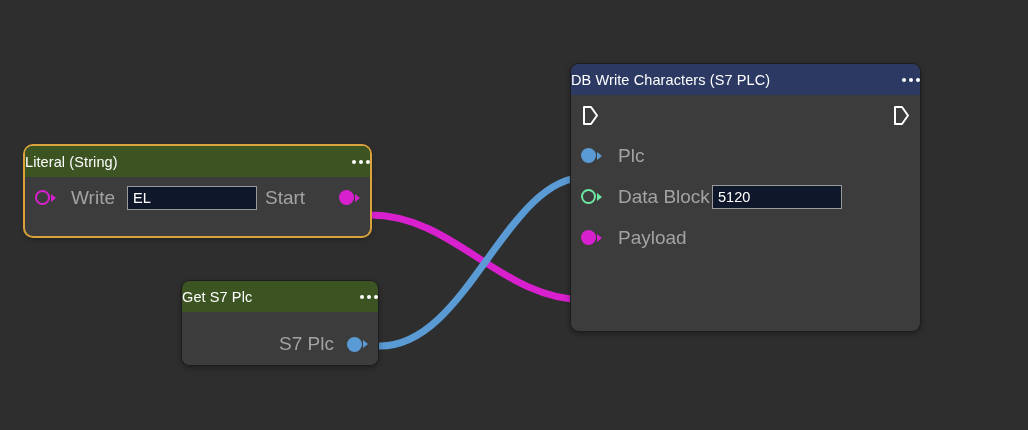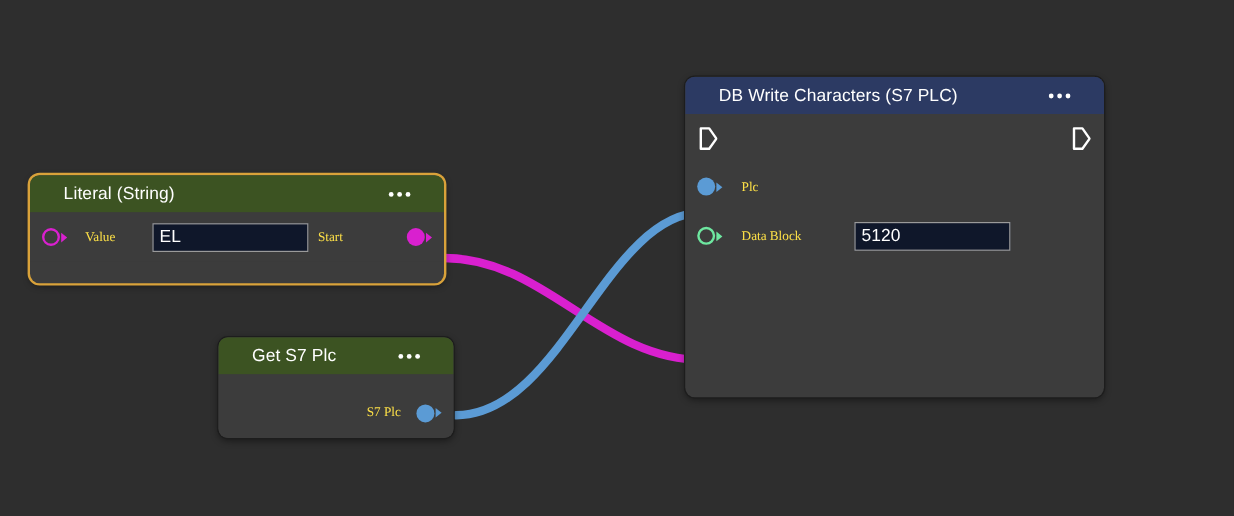--- a/index.html
+++ b/index.html
@@ -34,21 +34,21 @@
     overflow: hidden;
     box-sizing: border-box;
   }
   .node.selected {
     box-shadow: 0 0 0 2px #d9a23a, 0 2px 6px rgba(0,0,0,.45);
   }
   .node-header {
     display: flex;
     align-items: center;
     justify-content: space-between;
-    padding: 0 28px;
+    padding: 0 0;
     height: 31px;
     box-sizing: border-box;
   }
   .hdr-green  { background: #3c5322; }
   .hdr-blue   { background: #2c3a63; }
   .node-title {
     color: #ffffff;
     font-size: 14.5px;
     letter-spacing: .1px;
     white-space: nowrap;
@@ -101,24 +101,23 @@
     width: 0; height: 0;
     border-top: 4px solid transparent;
     border-bottom: 4px solid transparent;
     border-left: 5px solid #9a9a9a;
   }
   .arr.blue    { border-left-color: #5b9bd5; }
   .arr.magenta { border-left-color: #d920cf; }
   .arr.green   { border-left-color: #6ee7a0; }
 
   .plabel {
-    color: #fde047;
-    font-size: 11px;
+    color: #a3a3a3;
+    font-size: 19px;
     white-space: nowrap;
-    font-family: Liberation Serif, serif;
   }
   .field {
     background: #0f172a;
     border: 1px solid #9a9a9a;
     color: #ffffff;
     font-family: "Liberation Sans", sans-serif;
     font-size: 14.5px;
     height: 24px;
     line-height: 22px;
     padding: 0 5px;
@@ -174,21 +173,21 @@
       </span>
     </div>
     <div class="node-body">
       <div class="row">
 
         <span class="port left">
           <span class="dot ring-magenta"></span>
           <span class="arr magenta"></span>
         </span>
 
-        <span class="plabel" style="position:absolute;left:46px;">Value</span>
+        <span class="plabel" style="position:absolute;left:46px;">Write</span>
 
         <input class="field" style="position: absolute; left: 102px; width: 130px;" value="EL">
 
         <span class="plabel" style="position:absolute;left:240px;">Start</span>
 
         <span class="port right">
           <span class="dot filled-magenta"></span>
           <span class="arr magenta"></span>
         </span>
       </div>
@@ -246,17 +245,24 @@
       <div class="row">
         <span class="port left">
           <span class="dot ring-green"></span>
           <span class="arr green"></span>
         </span>
         <span class="plabel" style="position:absolute;left:47px;">Data Block</span>
         <input class="field" style="position: absolute; left: 141px; width: 130px;" value="5120">
       </div>
 
 
+      <div class="row">
+        <span class="port left">
+          <span class="dot filled-magenta"></span>
+          <span class="arr magenta"></span>
+        </span>
+        <span class="plabel" style="position:absolute;left:47px;">Payload</span>
+      </div>
 
     </div>
   </div>
 
 </div>
 
 </body></html>

